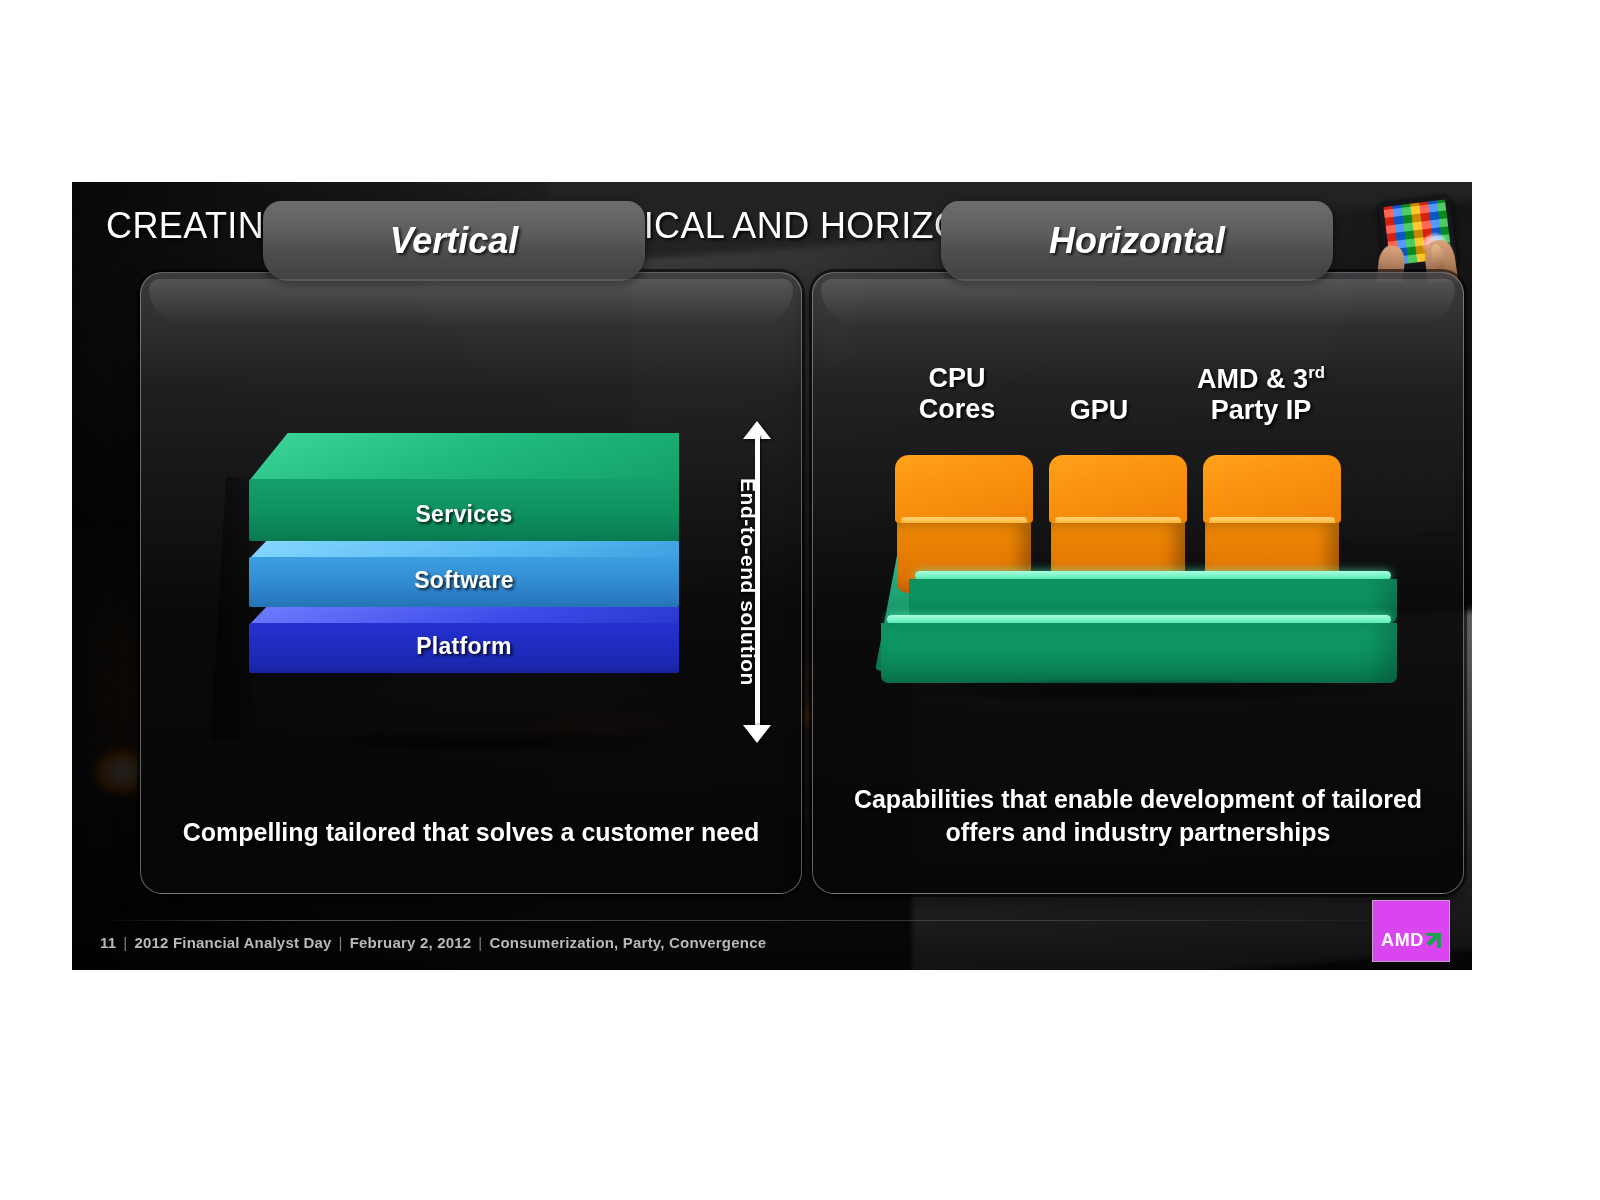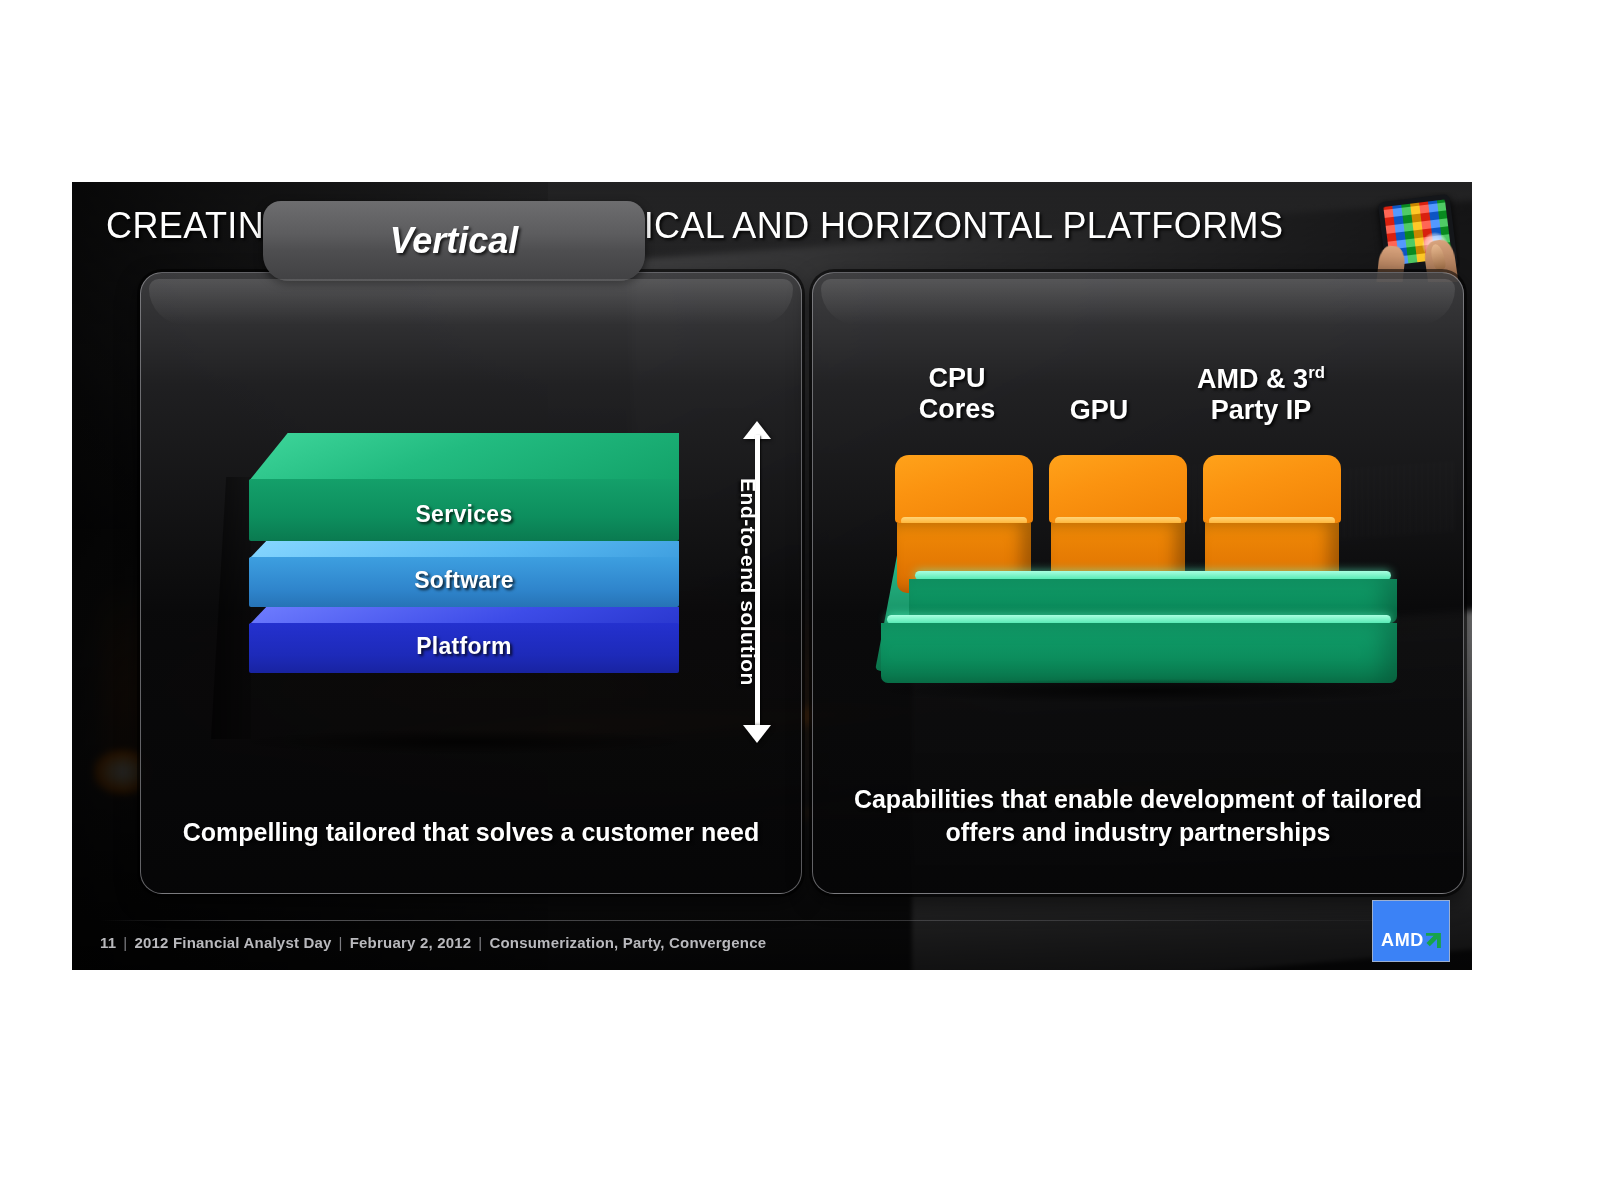--- a/index.html
+++ b/index.html
@@ -311,21 +311,21 @@
   #footer{
     position:absolute;left:28px;top:752px;
     color:#b9b9bd;font-size:15px;font-weight:bold;letter-spacing:.2px;
     white-space:nowrap;
   }
   #footer .sep{color:#7d7d82;padding:0 7px;font-weight:normal;}
 
   
   #amd-logo{
     position:absolute;right:22px;top:718px;width:78px;height:62px;
-    background:#3b82f6;
+    background:#d946ef;
     border:1px solid rgba(190,190,195,.75);
     display:flex;align-items:flex-end;justify-content:center;
     padding-bottom:10px;box-sizing:border-box;
   }
   #amd-wordmark{
     color:#fff;font-size:18px;font-weight:bold;letter-spacing:.6px;
     display:flex;align-items:center;gap:2px;
   }
   #amd-arrow{
     width:15px;height:15px;position:relative;display:inline-block;
@@ -406,20 +406,23 @@
       <div id="e2e-line"></div>
       <div id="e2e-down" class="e2e-head"></div>
       <div id="e2e-label">End-to-end solution</div>
     </div>
 
     <div class="caption">Compelling tailored that solves a customer need</div>
   </div>
 
   <div id="panel-right" class="panel">
 
+    <div id="tab-right" class="tab">
+      <span>Horizontal</span>
+    </div>
 
     <div id="hstack">
 
       <div id="hl-cpu" class="hlabel">
         <div>CPU</div>
         <div>Cores</div>
       </div>
 
       <div id="hl-gpu" class="hlabel">
         <div>GPU</div>

